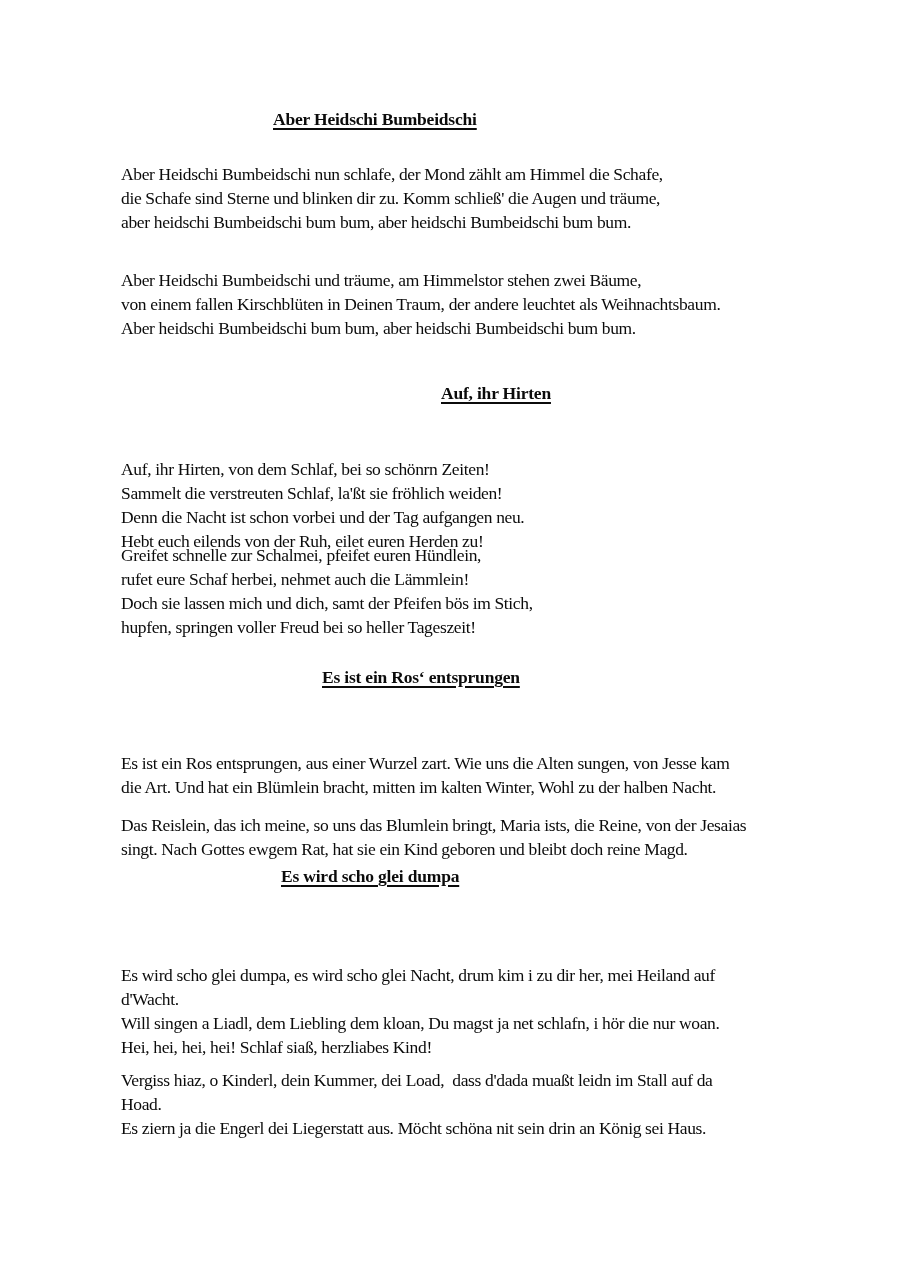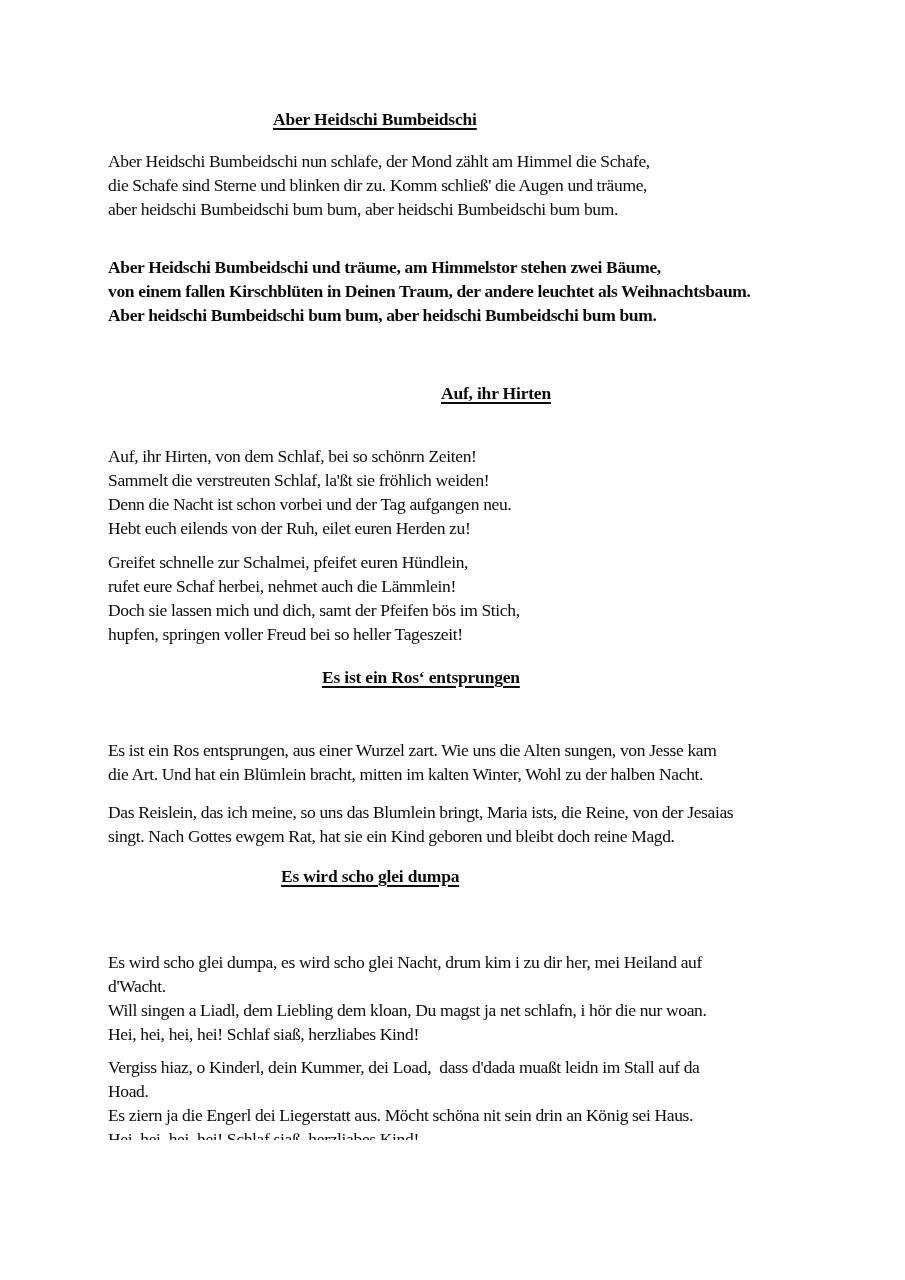--- a/index.html
+++ b/index.html
@@ -24,46 +24,46 @@
     font-weight: bold;
     text-decoration: underline;
     text-underline-offset: 3px;
     text-decoration-thickness: 1.5px;
     letter-spacing: -0.2px;
     white-space: pre;
   }
   .stanza {
     position: absolute;
     left: 108px;
-    margin: 0;
+    margin: 13px;
     font-size: 17.5px;
     line-height: 24px;
     letter-spacing: -0.35px;
     white-space: pre;   
   }
 </style>
 </head>
 <body>
 
 <div class="page">
 
   <h2 class="song-title" style="left:273px; top:107px;">Aber Heidschi Bumbeidschi</h2>
   <div class="stanza" style="top:149px;">Aber Heidschi Bumbeidschi nun schlafe, der Mond zählt am Himmel die Schafe,
 die Schafe sind Sterne und blinken dir zu. Komm schließ' die Augen und träume,
 aber heidschi Bumbeidschi bum bum, aber heidschi Bumbeidschi bum bum.</div>
-  <div class="stanza" style="top:255px;font-weight:bold;">Aber Heidschi Bumbeidschi und träume, am Himmelstor stehen zwei Bäume,
+  <div class="stanza" style="top:255px;">Aber Heidschi Bumbeidschi und träume, am Himmelstor stehen zwei Bäume,
 von einem fallen Kirschblüten in Deinen Traum, der andere leuchtet als Weihnachtsbaum.
 Aber heidschi Bumbeidschi bum bum, aber heidschi Bumbeidschi bum bum.</div>
 
   <h2 class="song-title" style="left:393px; top:381px;margin-left:48px;">Auf, ihr Hirten</h2>
   <div class="stanza" style="top:444px;">Auf, ihr Hirten, von dem Schlaf, bei so schönrn Zeiten!
 Sammelt die verstreuten Schlaf, la'ßt sie fröhlich weiden!
 Denn die Nacht ist schon vorbei und der Tag aufgangen neu.
 Hebt euch eilends von der Ruh, eilet euren Herden zu!</div>
-  <div class="stanza" style="top:550px;">Greifet schnelle zur Schalmei, pfeifet euren Hündlein,
+  <div class="stanza" style="top:530px;">Greifet schnelle zur Schalmei, pfeifet euren Hündlein,
 rufet eure Schaf herbei, nehmet auch die Lämmlein!
 Doch sie lassen mich und dich, samt der Pfeifen bös im Stich,
 hupfen, springen voller Freud bei so heller Tageszeit!</div>
 
   <h2 class="song-title" style="left:322px; top:665px;">Es ist ein Ros‘ entsprungen</h2>
   <div class="stanza" style="top:800px;">Das Reislein, das ich meine, so uns das Blumlein bringt, Maria ists, die Reine, von der Jesaias
 singt. Nach Gottes ewgem Rat, hat sie ein Kind geboren und bleibt doch reine Magd.</div>
   <div class="stanza" style="top:738px;">Es ist ein Ros entsprungen, aus einer Wurzel zart. Wie uns die Alten sungen, von Jesse kam
 die Art. Und hat ein Blümlein bracht, mitten im kalten Winter, Wohl zu der halben Nacht.</div>
 

